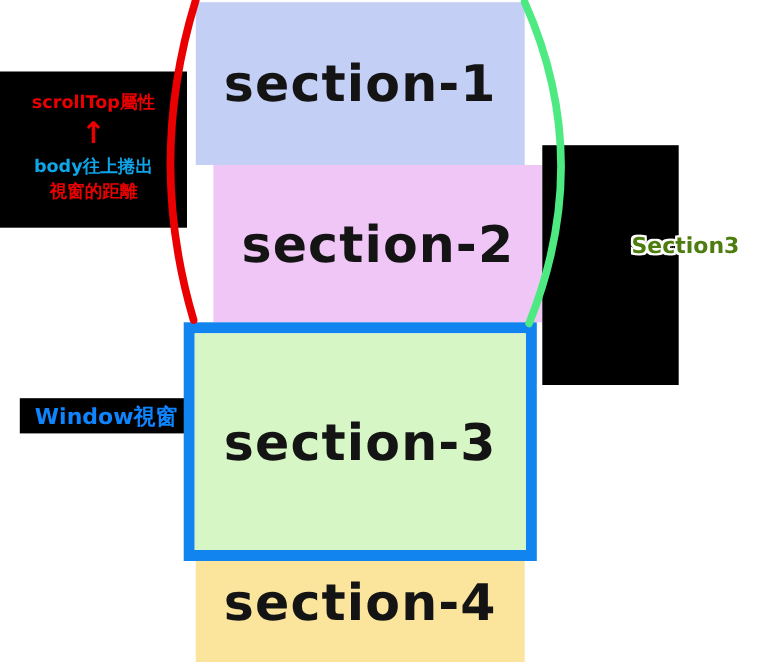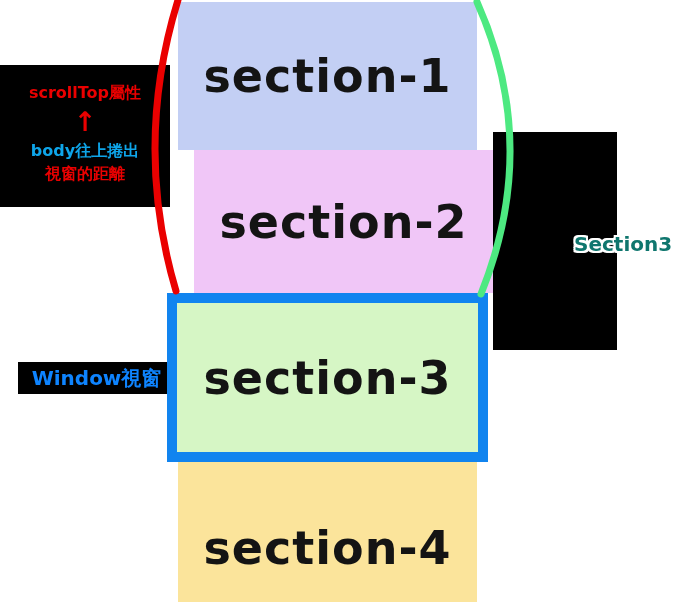--- a/index.html
+++ b/index.html
@@ -6,40 +6,40 @@
   .canvas{
     position:relative;width:700px;height:602px;background:#ffffff;overflow:hidden;
     font-family:"DejaVu Sans","Liberation Sans",sans-serif;
   }
   .section{position:absolute;display:flex;align-items:center;justify-content:center;z-index:1;}
   .sec-label{font-size:46px;font-weight:bold;color:#141414;letter-spacing:1px;}
   .sec1{left:178px;top:2px;width:299px;height:148px;background:#C3CFF4;}
   .sec2{left:178px;top:150px;width:299px;height:143px;background:#F0C6F7;margin-left:16px;}
   .sec4{left:178px;top:462px;width:299px;height:172px;background:#FBE49B;}
   .viewport{
-    position:absolute;left:167px;top:293px;width:321px;height:169px;
+    position:absolute;left:167px;top:293px;width:321px;height:217px;
     box-sizing:border-box;border:10px solid #a21caf;z-index:3;
   }
   .sec3fill{width:100%;height:100%;background:#D6F6C5;display:flex;align-items:center;justify-content:center;}
   .ann-left{
     position:absolute;left:0;top:65px;width:170px;height:142px;background:#000;
     z-index:4;display:flex;flex-direction:column;align-items:center;
     padding-top:16px;box-sizing:border-box;
   }
   .ann-line{color:#EA0000;font-weight:bold;font-size:16px;line-height:23px;white-space:nowrap;}
   .ann-arrow{color:#EA0000;font-weight:bold;font-size:27px;line-height:30px;margin:3px 0 2px 0;}
   .win-label{
     position:absolute;left:18px;top:362px;width:157px;height:32px;background:#000;
     z-index:2;display:flex;align-items:center;justify-content:center;
   }
   .win-label span{color:#0E84FF;font-weight:bold;font-size:20px;white-space:nowrap;}
   .ann-right{position:absolute;left:493px;top:132px;width:124px;height:218px;background:#000;z-index:2;}
   .right-label{
-    position:absolute;left:574px;top:232px;z-index:6;
-    font-size:20px;font-weight:bold;color:#0f766e;white-space:nowrap;
+    position:absolute;left:574px;top:211px;z-index:6;
+    font-size:20px;font-weight:bold;color:#4d7c0f;white-space:nowrap;
     text-shadow:-2px -2px 0 #fff,2px -2px 0 #fff,-2px 2px 0 #fff,2px 2px 0 #fff,
                  0 -2px 0 #fff,0 2px 0 #fff,-2px 0 0 #fff,2px 0 0 #fff;
   }
   .arcs{position:absolute;left:0;top:0;z-index:5;pointer-events:none;}
 </style>
 </head>
 <body>
 
 <div class="canvas">
 

